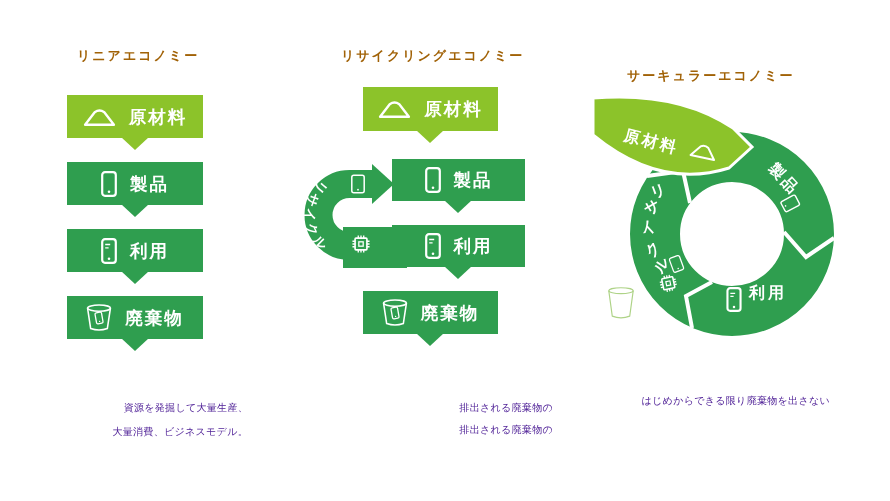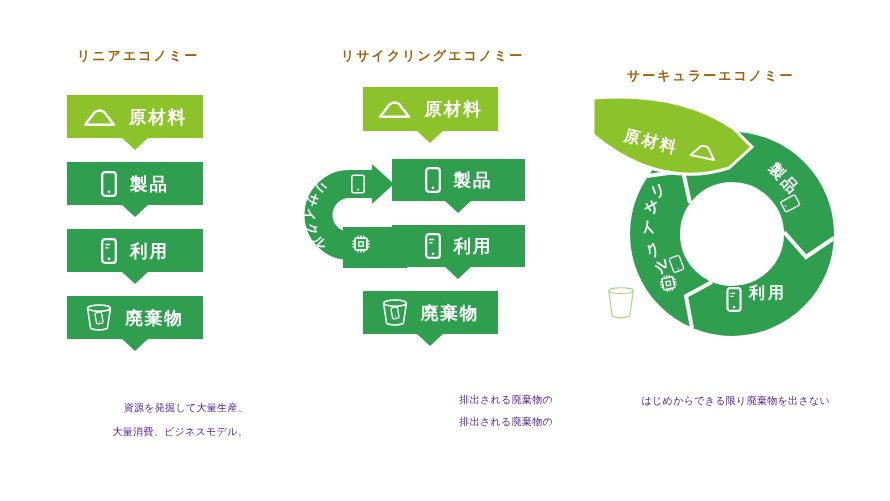--- a/index.html
+++ b/index.html
@@ -13,21 +13,21 @@
   .bg-dark{background:#2f9e4f;}
   .step .lbl{font-size:17.5px;font-weight:bold;letter-spacing:2px;white-space:nowrap;}
   .arrow-down{position:absolute;width:0;height:0;
         border-left:14px solid transparent;border-right:14px solid transparent;
         border-top:13px solid #2f9e4f;}
   .arrow-down.light{border-top-color:#8cc32a;}
   .desc{position:absolute;text-align:right;color:#4c1d95;font-size:10px;
         letter-spacing:0.3px;white-space:nowrap;}
   .desc div{white-space:nowrap;}
   .d1{line-height:24px;}
-  .d2{line-height:22px;}
+  .d2{line-height:22px;margin-top:8px;}
   .d3{line-height:20px;}
   .icw{display:block;color:#fff;}
   svg{overflow:visible;}
   symbol{overflow:visible;}
   .svgabs{position:absolute;}
   .ring-label{font-weight:bold;fill:#ffffff;font-family:"DejaVu Sans",sans-serif;}
 </style>
 </head>
 <body>
 

